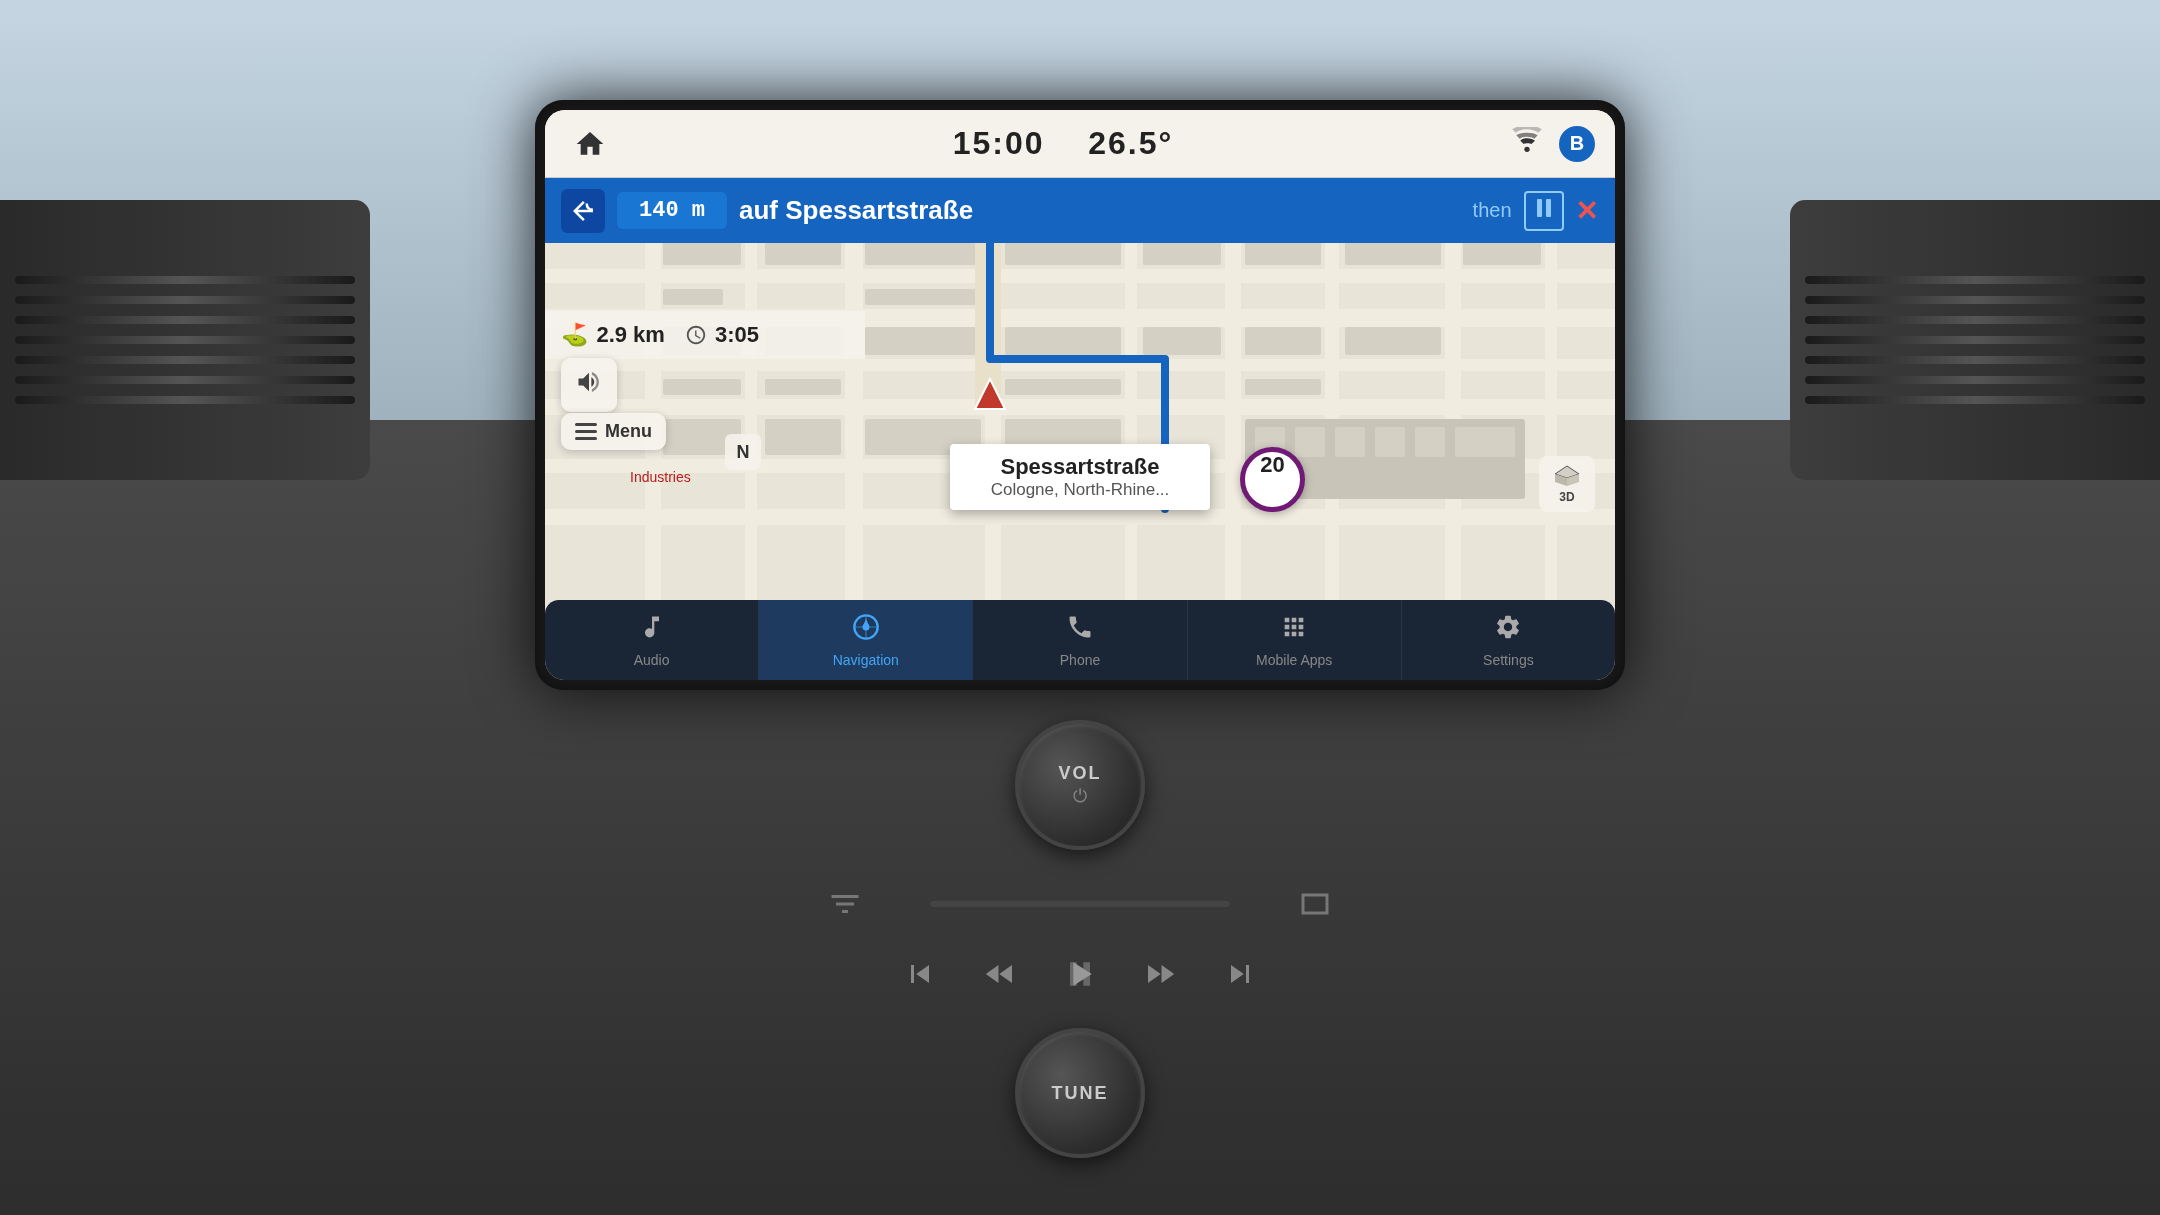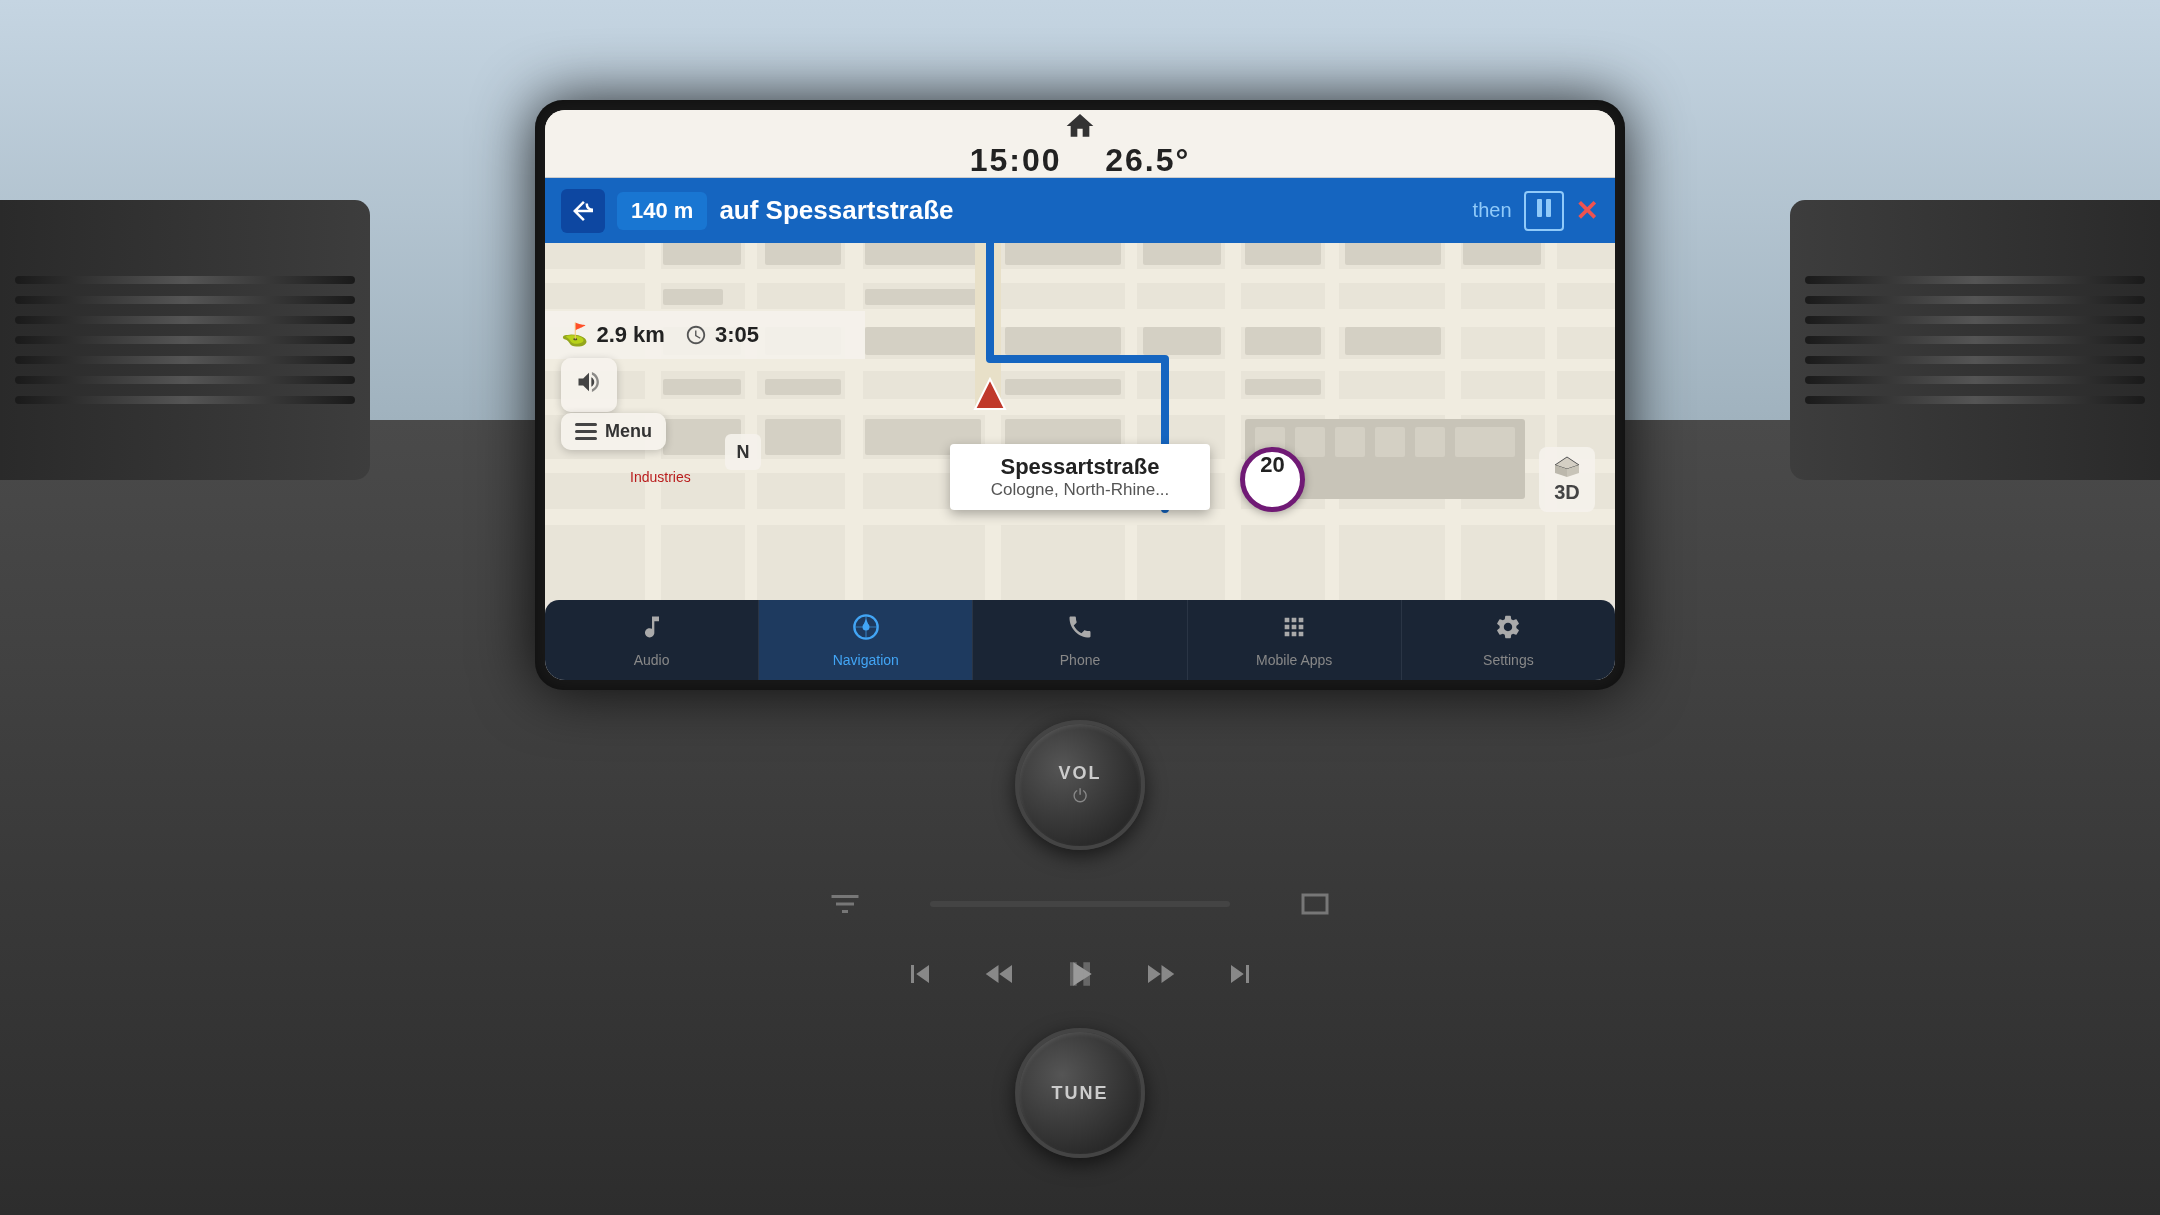--- a/index.html
+++ b/index.html
@@ -86,21 +86,20 @@
       top: 0;
       left: 0;
       right: 0;
       height: 68px;
       background: #f5f2ec;
       display: flex;
       align-items: center;
       padding: 0 20px;
       z-index: 10;
       border-bottom: 1px solid #ccc;
-      flex-direction: column;
     }
 
     .home-btn {
       width: 50px;
       height: 50px;
       display: flex;
       align-items: center;
       justify-content: center;
       font-size: 28px;
       color: #333;
@@ -160,22 +159,23 @@
       justify-content: center;
       color: white;
       font-size: 24px;
     }
 
     .distance-badge {
       background: #1976d2;
       color: white;
       font-size: 22px;
       font-weight: bold;
-      padding: 6px 14px;
+      padding: 6px 22px;
       border-radius: 6px;
+      font-family: Liberation Mono, monospace;
     }
 
     .street-name {
       color: white;
       font-size: 26px;
       font-weight: bold;
       flex: 1;
     }
 
     .then-label {
@@ -638,21 +638,21 @@
           <span>N</span>
         </div>
 
         <div class="compass-box">
           <div style="display:flex;flex-direction:column;align-items:center;gap:2px;">
             <svg width="28" height="24" viewBox="0 0 28 24" fill="#444">
               <polygon points="14,2 26,10 14,14 2,10" stroke="#555" stroke-width="1" fill="#d4cfc4"></polygon>
               <polygon points="2,10 14,14 14,22 2,18" fill="#bcb8ac"></polygon>
               <polygon points="26,10 14,14 14,22 26,18" fill="#c8c4b8"></polygon>
             </svg>
-            <span style="font-size:20px;font-weight:bold;color:#444;">3D</span>
+            <span style="font-size:12px;font-weight:bold;color:#444;">3D</span>
           </div>
         </div>
 
       </div>
 
       <div class="bottom-nav">
 
         <div class="nav-item">
           <div class="nav-icon">
             <svg width="28" height="28" viewBox="0 0 24 24" fill="#aaa">

